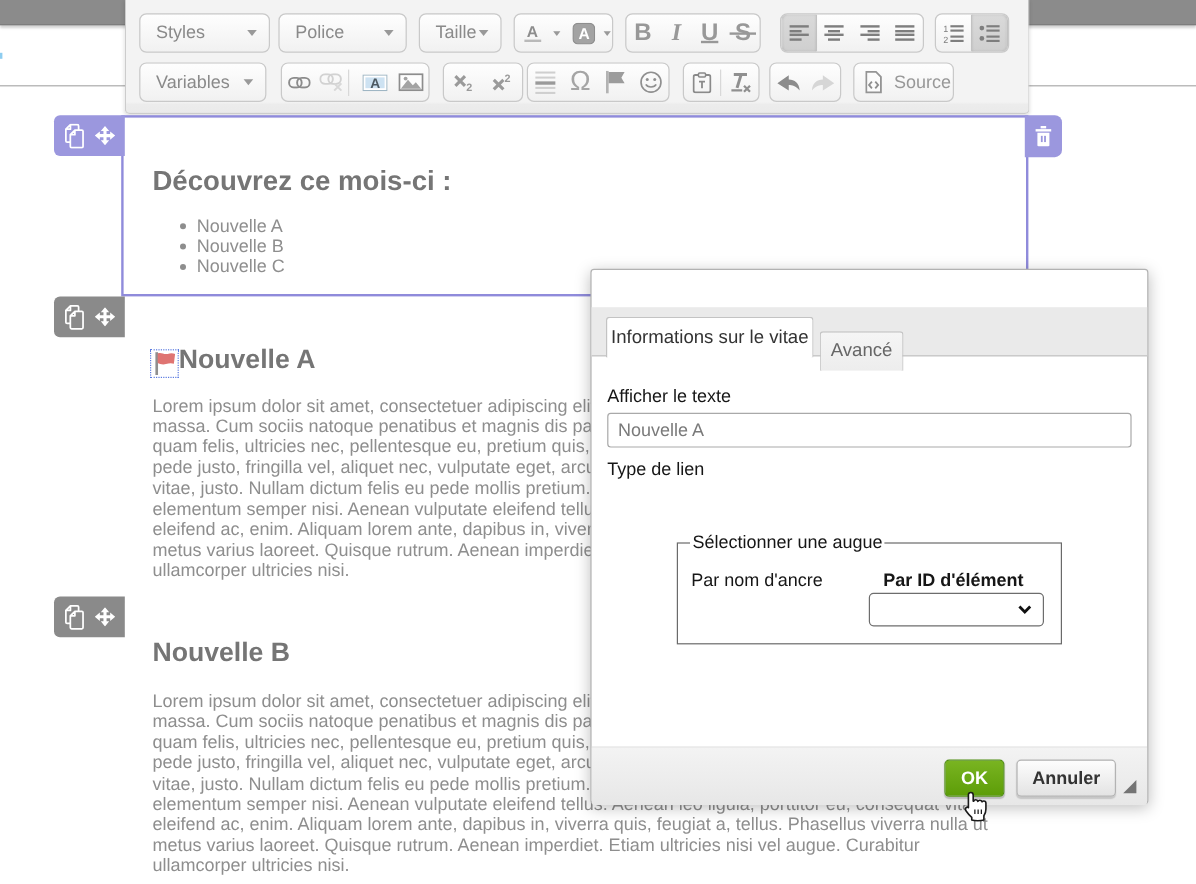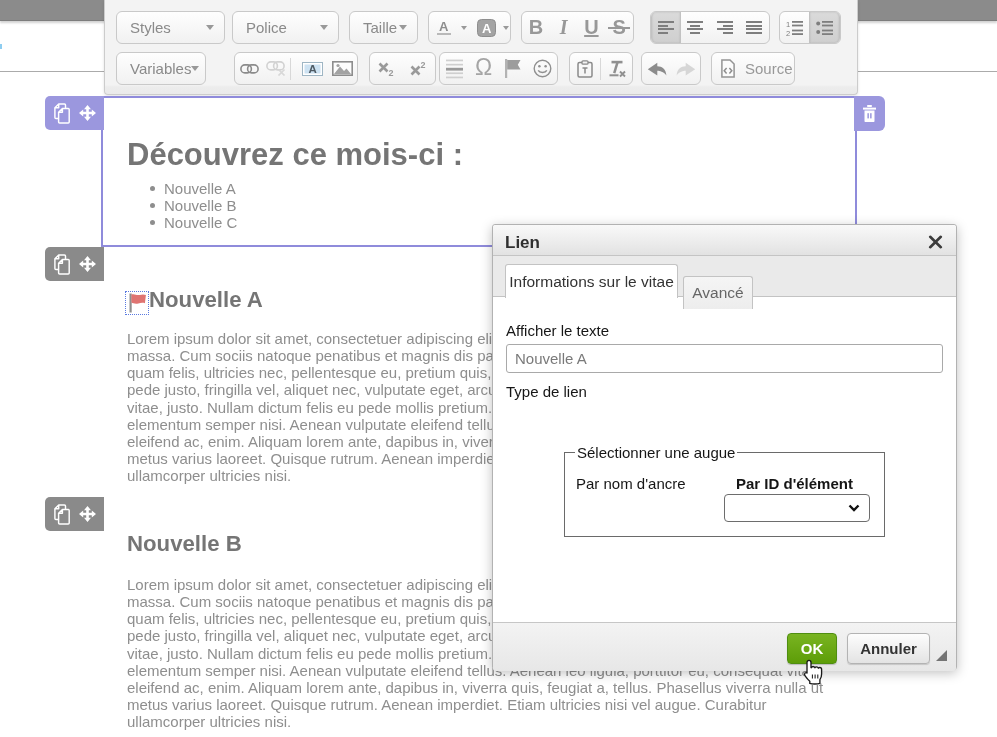--- a/index.html
+++ b/index.html
@@ -19,21 +19,21 @@
 .vsep{width:1px;height:22px;background:#d8d8d8;}
 .bar{display:block;background:#7e7e7e;height:2px;margin:1.5px 0;}
 .tbtn>span{display:block;}
 
 #wbox{left:101px;top:96px;width:756px;height:151px;border:2px solid #8f8bdb;box-sizing:border-box;}
 .handle{width:59px;height:34px;border-radius:5px 0 0 5px;display:flex;align-items:center;justify-content:center;gap:9px;}
 .hpurple{background:#9b97de;}
 .hgray{background:#8a8a8a;}
 #trash{left:854px;top:96px;width:31px;height:35px;background:#9b97de;border-radius:0 6px 6px 0;display:flex;align-items:center;justify-content:center;}
 
-.h1{font-size:31px;font-weight:bold;color:#757575;white-space:nowrap;}
+.h1{font-size:23px;font-weight:bold;color:#757575;white-space:nowrap;}
 .h2{font-size:22.2px;font-weight:bold;color:#757575;white-space:nowrap;}
 .para{font-size:15px;line-height:17.15px;color:#8e8e8e;}
 .para div{white-space:nowrap;}
 .li{position:relative;padding-left:14px;white-space:nowrap;}
 .li i{position:absolute;left:0;top:6px;width:5px;height:5px;border-radius:50%;background:#8e8e8e;}
 #ulist{font-size:15px;line-height:17.2px;color:#8e8e8e;}
 #flagbox{left:125px;top:291px;width:22px;height:22px;border:1px dotted #5b7be0;}
 
 #dlg{left:492px;top:224px;width:465px;height:446px;background:#fff;border:1px solid #b2b2b2;border-radius:3px;box-shadow:0 3px 12px rgba(0,0,0,.25);box-sizing:border-box;}
 #dlgtitle{left:0;top:0;width:100%;height:31px;background:linear-gradient(#f9f9f9,#e2e2e2);border-bottom:1px solid #c4c4c4;border-radius:3px 3px 0 0;box-sizing:border-box;}
@@ -172,21 +172,21 @@
           <circle cx="2.2" cy="3.4" r="2" fill="#7e7e7e"></circle>
           <rect x="6" y="1" width="11" height="1.8" fill="#7e7e7e"></rect>
           <rect x="6" y="4.6" width="11" height="1.8" fill="#7e7e7e"></rect>
           <circle cx="2.2" cy="12" r="2" fill="#7e7e7e"></circle>
           <rect x="6" y="9.6" width="11" height="1.8" fill="#7e7e7e"></rect>
           <rect x="6" y="13.2" width="11" height="1.8" fill="#7e7e7e"></rect>
         </svg>
       </div>
  </div>
 
- <div class="grp combo" style="left:11px;top:52px;width:90px;">Variables<span class="car"></span></div>
+ <div class="grp combo" style="left:11px;top:52px;width:106px;">Variables<span class="car"></span></div>
  <div class="grp" style="left:129px;top:52px;width:124px;">
   <div class="tbtn" style="width:28px;">
         <svg width="19" height="10" viewBox="0 0 19 10">
           <rect x="0.9" y="0.9" width="10.5" height="8" rx="4" fill="none" stroke="#8b8b8b" stroke-width="1.6"></rect>
           <rect x="7.6" y="0.9" width="10.5" height="8" rx="4" fill="none" stroke="#8b8b8b" stroke-width="1.6"></rect>
         </svg>
       </div>
   <div class="tbtn" style="width:27px;">
         <svg width="21" height="15" viewBox="0 0 21 15">
           <rect x="0.9" y="0.9" width="10.5" height="8" rx="4" fill="none" stroke="#d2d2d2" stroke-width="1.6"></rect>
@@ -323,26 +323,20 @@
 <div class="abs handle hgray" style="left:45px;top:497px;">
  <svg width="16" height="21" viewBox="0 0 16 21">
       <path d="M4.7 0.9 L10.5 0.9 Q11.5 0.9 11.5 1.9 L11.5 14.5 Q11.5 15.5 10.5 15.5 L1.9 15.5 Q0.9 15.5 0.9 14.5 L0.9 4.7 Z M4.7 0.9 L4.7 4.7 L0.9 4.7" fill="none" stroke="#fff" stroke-width="1.45" stroke-linejoin="round"></path>
       <path d="M8.399999999999999 5.4 L14.2 5.4 Q15.2 5.4 15.2 6.4 L15.2 19.0 Q15.2 20.0 14.2 20.0 L5.6 20.0 Q4.6 20.0 4.6 19.0 L4.6 9.2 Z M8.399999999999999 5.4 L8.399999999999999 9.2 L4.6 9.2" fill="#8a8a8a" stroke="#fff" stroke-width="1.45" stroke-linejoin="round"></path>
     </svg>
  <svg width="17" height="16" viewBox="0 0 17 16">
       <path d="M8.5 0 L12 4.2 L9.8 4.2 L9.8 6.7 L12.8 6.7 L12.8 4.5 L17 8 L12.8 11.5 L12.8 9.3 L9.8 9.3 L9.8 11.8 L12 11.8 L8.5 16 L5 11.8 L7.2 11.8 L7.2 9.3 L4.2 9.3 L4.2 11.5 L0 8 L4.2 4.5 L4.2 6.7 L7.2 6.7 L7.2 4.2 L5 4.2 Z" fill="#fff"></path>
     </svg>
 </div>
 <div class="abs" id="dlg">
- <div class="abs" id="dlgtitle">
-      <b>Lien</b>
-      <svg id="dlgx" style="position:absolute;right:13px;top:10px;" width="15" height="14" viewBox="0 0 15 14">
-        <path d="M2.2 1.8 L12.8 12.2 M12.8 1.8 L2.2 12.2" stroke="#3c3c3c" stroke-width="2.6" stroke-linecap="round"></path>
-      </svg>
-    </div>
  <div class="abs" id="tabstrip"></div>
  <div class="tab" id="tab1">Informations sur le vitae</div>
  <div class="tab" id="tab2">Avancé</div>
  <div class="dlab" style="left:13px;top:97px;">Afficher le texte</div>
  <div class="abs" style="left:13px;top:119px;width:437px;height:29px;border:1px solid #a9a9a9;border-radius:3px;box-sizing:border-box;font-size:15px;color:#7a7a7a;display:flex;align-items:center;padding-left:8px;">Nouvelle A</div>
  <div class="dlab" style="left:13px;top:158px;">Type de lien</div>
  <div class="abs" style="left:71px;top:227px;width:321px;height:85px;border:1px solid #6a6a6a;box-sizing:border-box;">
   <span style="position:absolute;left:10px;top:-9px;background:#fff;padding:0 2px;font-size:15px;color:#161616;white-space:nowrap;">Sélectionner une augue</span>
  </div>
  <div class="dlab" style="left:83px;top:250px;">Par nom d'ancre</div>

